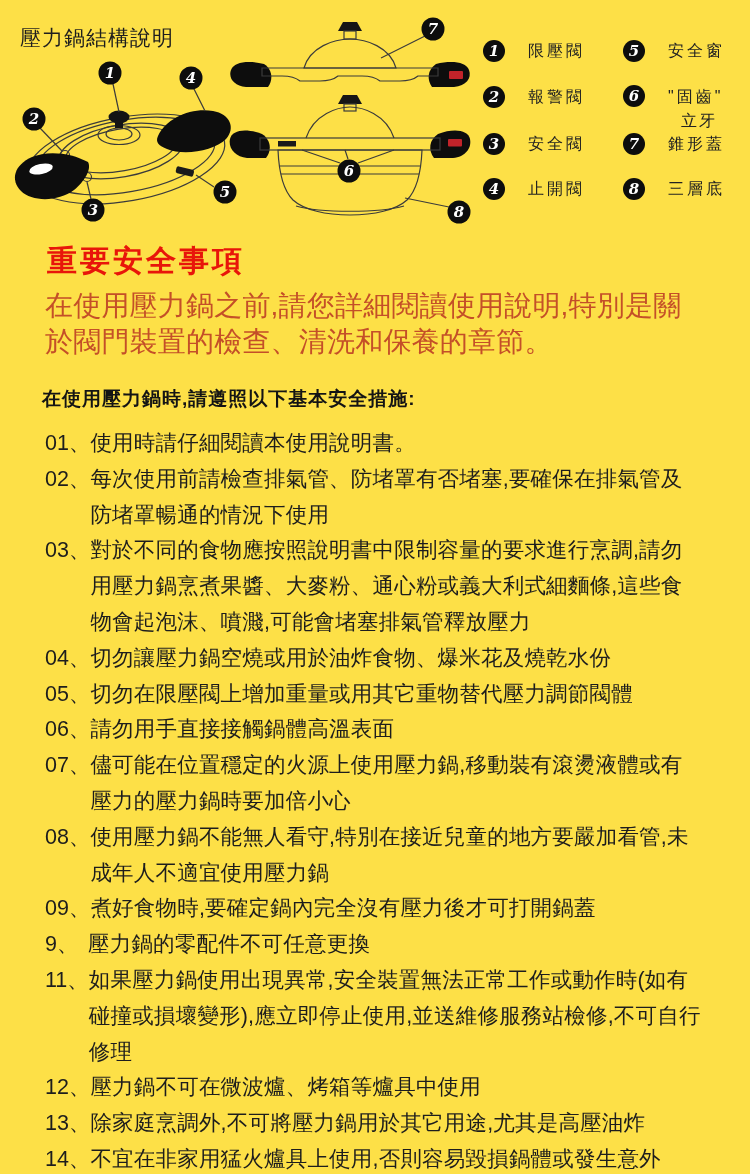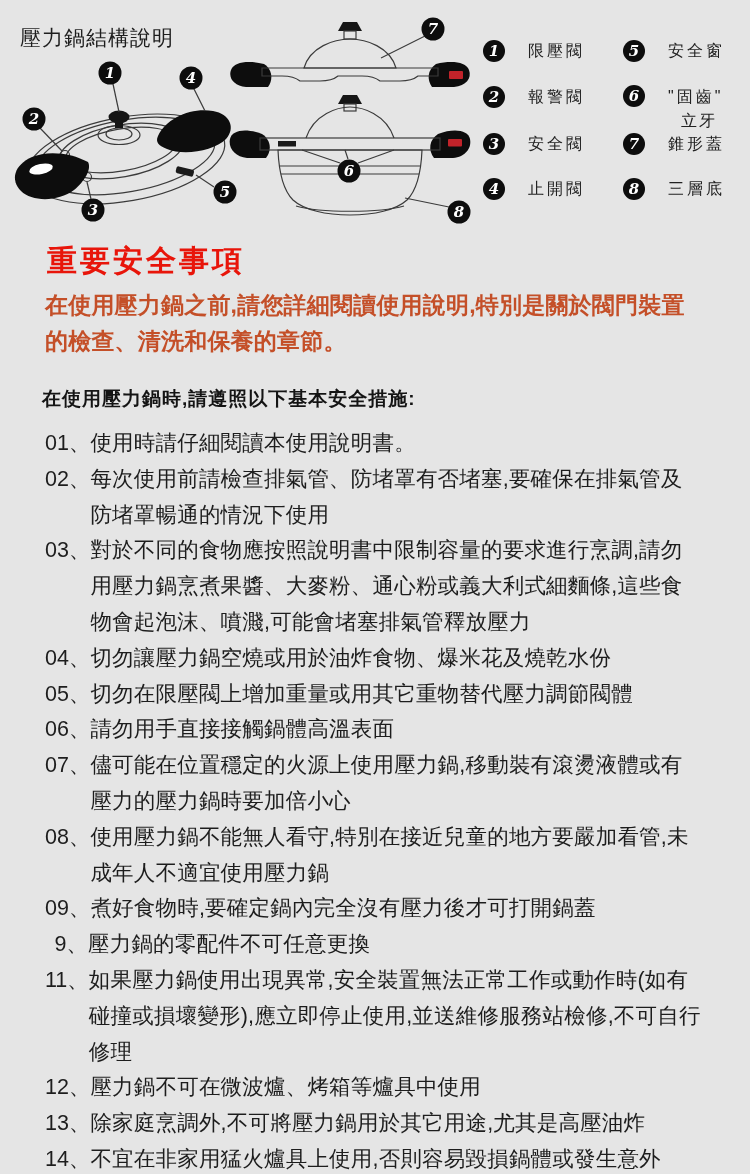--- a/index.html
+++ b/index.html
@@ -1,19 +1,19 @@
 <!DOCTYPE html>
 <html><head>
 <meta charset="utf-8">
 <style>
   * { box-sizing: border-box; }
   html,body { margin:0; padding:0; background:#888; }
   .page {
     position:relative; width:750px; height:1174px; margin:0 auto;
-    background:#e5e5e5; overflow:hidden;
+    background:#fde047; overflow:hidden;
     font-family:"Liberation Sans", sans-serif; color:#1d1d1d;
   }
   .doc-title {
     position:absolute; left:20px; top:24px;
     font-size:21px; letter-spacing:1px; color:#1e1e1e;
   }
   .svg-left  { position:absolute; left:8px;   top:56px; }
   .svg-right { position:absolute; left:228px; top:16px; }
 
   
@@ -29,29 +29,29 @@
   .leg-label .l2 { display:block; padding-left:13px; letter-spacing:2px; }
 
   
   .content { position:absolute; left:0; top:240px; width:670px; }
   .h-red {
     margin:4px 0 10px 47px; font-size:30px; line-height:34px;
     font-weight:bold; color:#e8150a; letter-spacing:3px;
   }
   .intro {
     margin:0 40px 0 45px; width:652px;
-    font-size:23px; line-height:35.5px; color:#c44f28; letter-spacing:0.2px;font-weight:bold;
+    font-size:28px; line-height:35.5px; color:#c44f28; letter-spacing:0.2px;
   }
   .h-main {
     margin:24px 0 12px 42px; font-size:19px; line-height:31px;
     font-weight:bold; color:#141414; letter-spacing:1px;
   }
   .list { margin:0 0 0 45px; width:668px; }
   .li { display:flex; font-size:21.5px; line-height:35.8px; color:#1d1d1d; }
-  .li-num  { flex:0 0 43px;text-align:right; }
+  .li-num  { flex:0 0 43px; }
   .li-text { width:612px; letter-spacing:0.2px; }
 
   svg .ln   { stroke:#3b3b3b; stroke-width:1.2; fill:none; }
   svg .cnum {
     font-family:"DejaVu Serif", serif; font-style:italic; font-weight:bold;
     font-size:15px; fill:#ffffff; text-anchor:middle;
   }
 </style>
 </head>
 <body>

